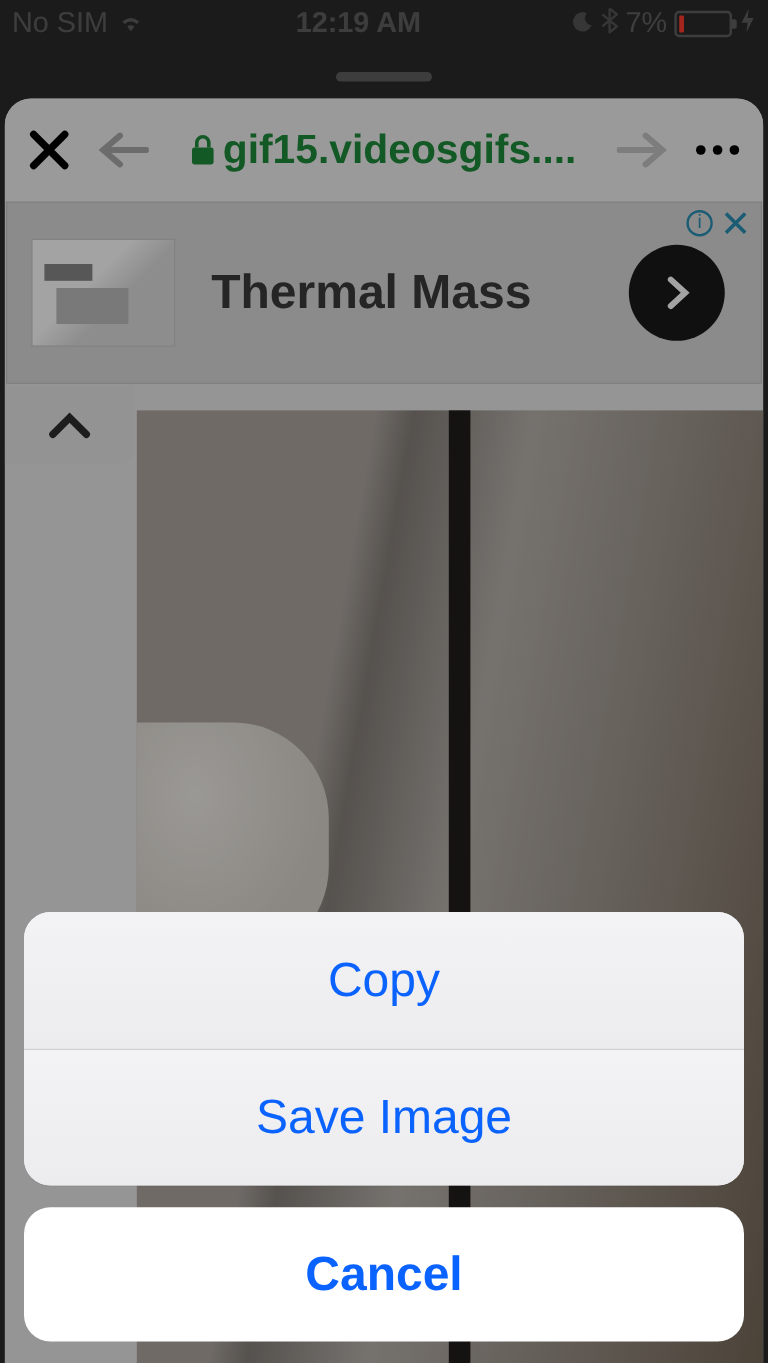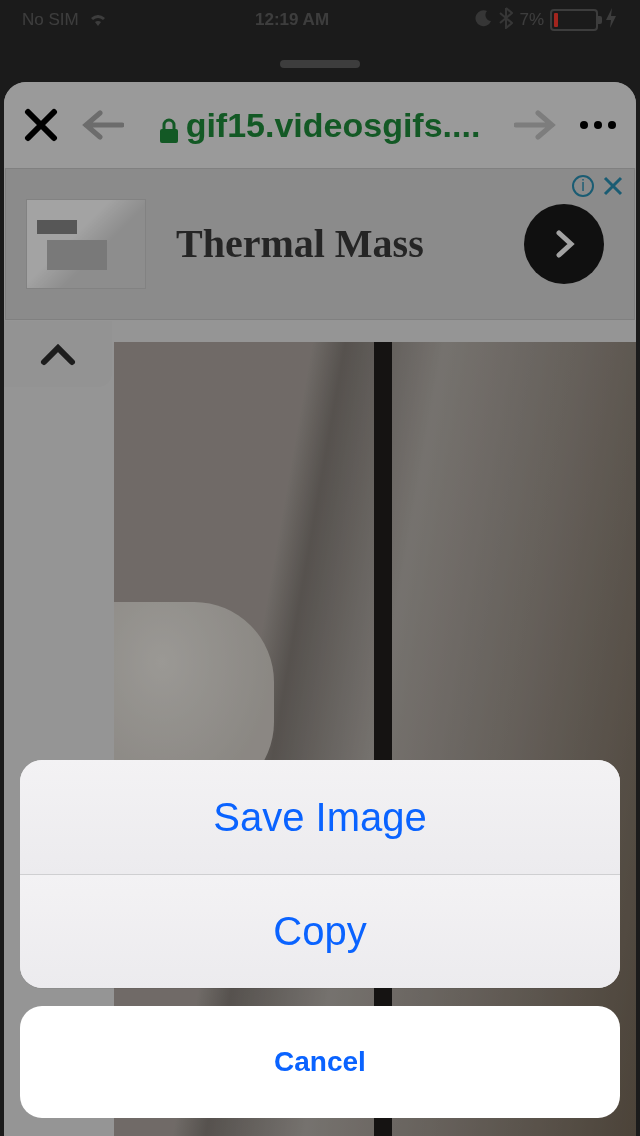--- a/index.html
+++ b/index.html
@@ -10,23 +10,23 @@
       background: #2b2b2b;
       overflow: hidden;
       position: relative;
     }
     
     .status-bar {
       height: 40px;
       display: flex;
       align-items: center;
       justify-content: space-between;
-      padding: 0 22px;
+      padding: 0 10px;
       color: rgba(255,255,255,0.25);
-      font-size: 17px;
+      font-size: 24px;
       font-weight: 500;
     }
     .status-left { display: flex; align-items: center; gap: 8px; }
     .status-right { display: flex; align-items: center; gap: 6px; }
     .battery-outline {
       width: 48px; height: 22px;
       border: 2px solid rgba(255,255,255,0.25);
       border-radius: 4px;
       position: relative;
       display: inline-block;
@@ -61,21 +61,21 @@
       height: 86px;
       display: flex;
       align-items: center;
       padding: 0 20px;
       gap: 24px;
       background: #f1f1f1;
     }
     .nav-close svg, .nav-back svg, .nav-forward svg { display:block; }
     .url-area {
       flex: 1;
-      display: flex; align-items: flex-end; justify-content: center;
+      display: flex; align-items: center; justify-content: center;
       gap: 6px;
       color: #1f8c3a;
       font-size: 34px;
       font-weight: 700;
     }
     .lock-svg { width: 22px; height: 28px; }
     .nav-more { display:flex; gap:6px; }
     .nav-more span { width:8px; height:8px; background:#000; border-radius:50%; }
     
     .ad-banner {
@@ -99,21 +99,20 @@
     }
     .ad-img::after{
       content:""; position:absolute; left:20px; top:40px;
       width:60px; height:30px; background:#bdbdbd;
     }
     .ad-text {
       flex:1;
       font-size: 40px; font-weight: 700;
       color: #3a3a3a; line-height: 1.15;
       padding-left: 30px;
-      font-family: Liberation Serif, serif;
     }
     .ad-arrow {
       width: 80px; height: 80px;
       background: #1a1a1a; border-radius: 50%;
       display:flex; align-items:center; justify-content:center;
       margin-right: 30px;
     }
     .ad-info { position:absolute; top:6px; right:10px; display:flex; gap:8px; color:#2a91b5; font-size:24px;}
     .ad-info .circ { width:22px;height:22px;border:2px solid #2a91b5;border-radius:50%;display:flex;align-items:center;justify-content:center;font-size:16px;}
     
@@ -170,21 +169,21 @@
     }
     .sheet-btn:first-child{border-top:none;}
     .cancel-group {
       background: #ffffff;
       border-radius: 22px;
       overflow: hidden;
     }
     .cancel-btn {
       height: 112px;
       display:flex; align-items:center; justify-content:center;
-      font-size: 28px;
+      font-size: 40px;
       font-weight: 700;
       color: #0a63ff;
     }
   </style>
 </head>
 <body>
 
 <div class="status-bar">
   <div class="status-left">
     <span>No SIM</span>
@@ -278,24 +277,24 @@
   </div>
 
   <div class="content-img"></div>
 </div>
 
 <div class="dim-overlay"></div>
 
 <div class="action-sheet">
   <div class="sheet-group">
     <div class="sheet-btn">
+      <span>Copy</span>
+    </div>
+    <div class="sheet-btn">
       <span>Save Image</span>
-    </div>
-    <div class="sheet-btn">
-      <span>Copy</span>
     </div>
   </div>
   <div class="cancel-group">
     <div class="cancel-btn">
       <span>Cancel</span>
     </div>
   </div>
 </div>
 
 </body></html>

